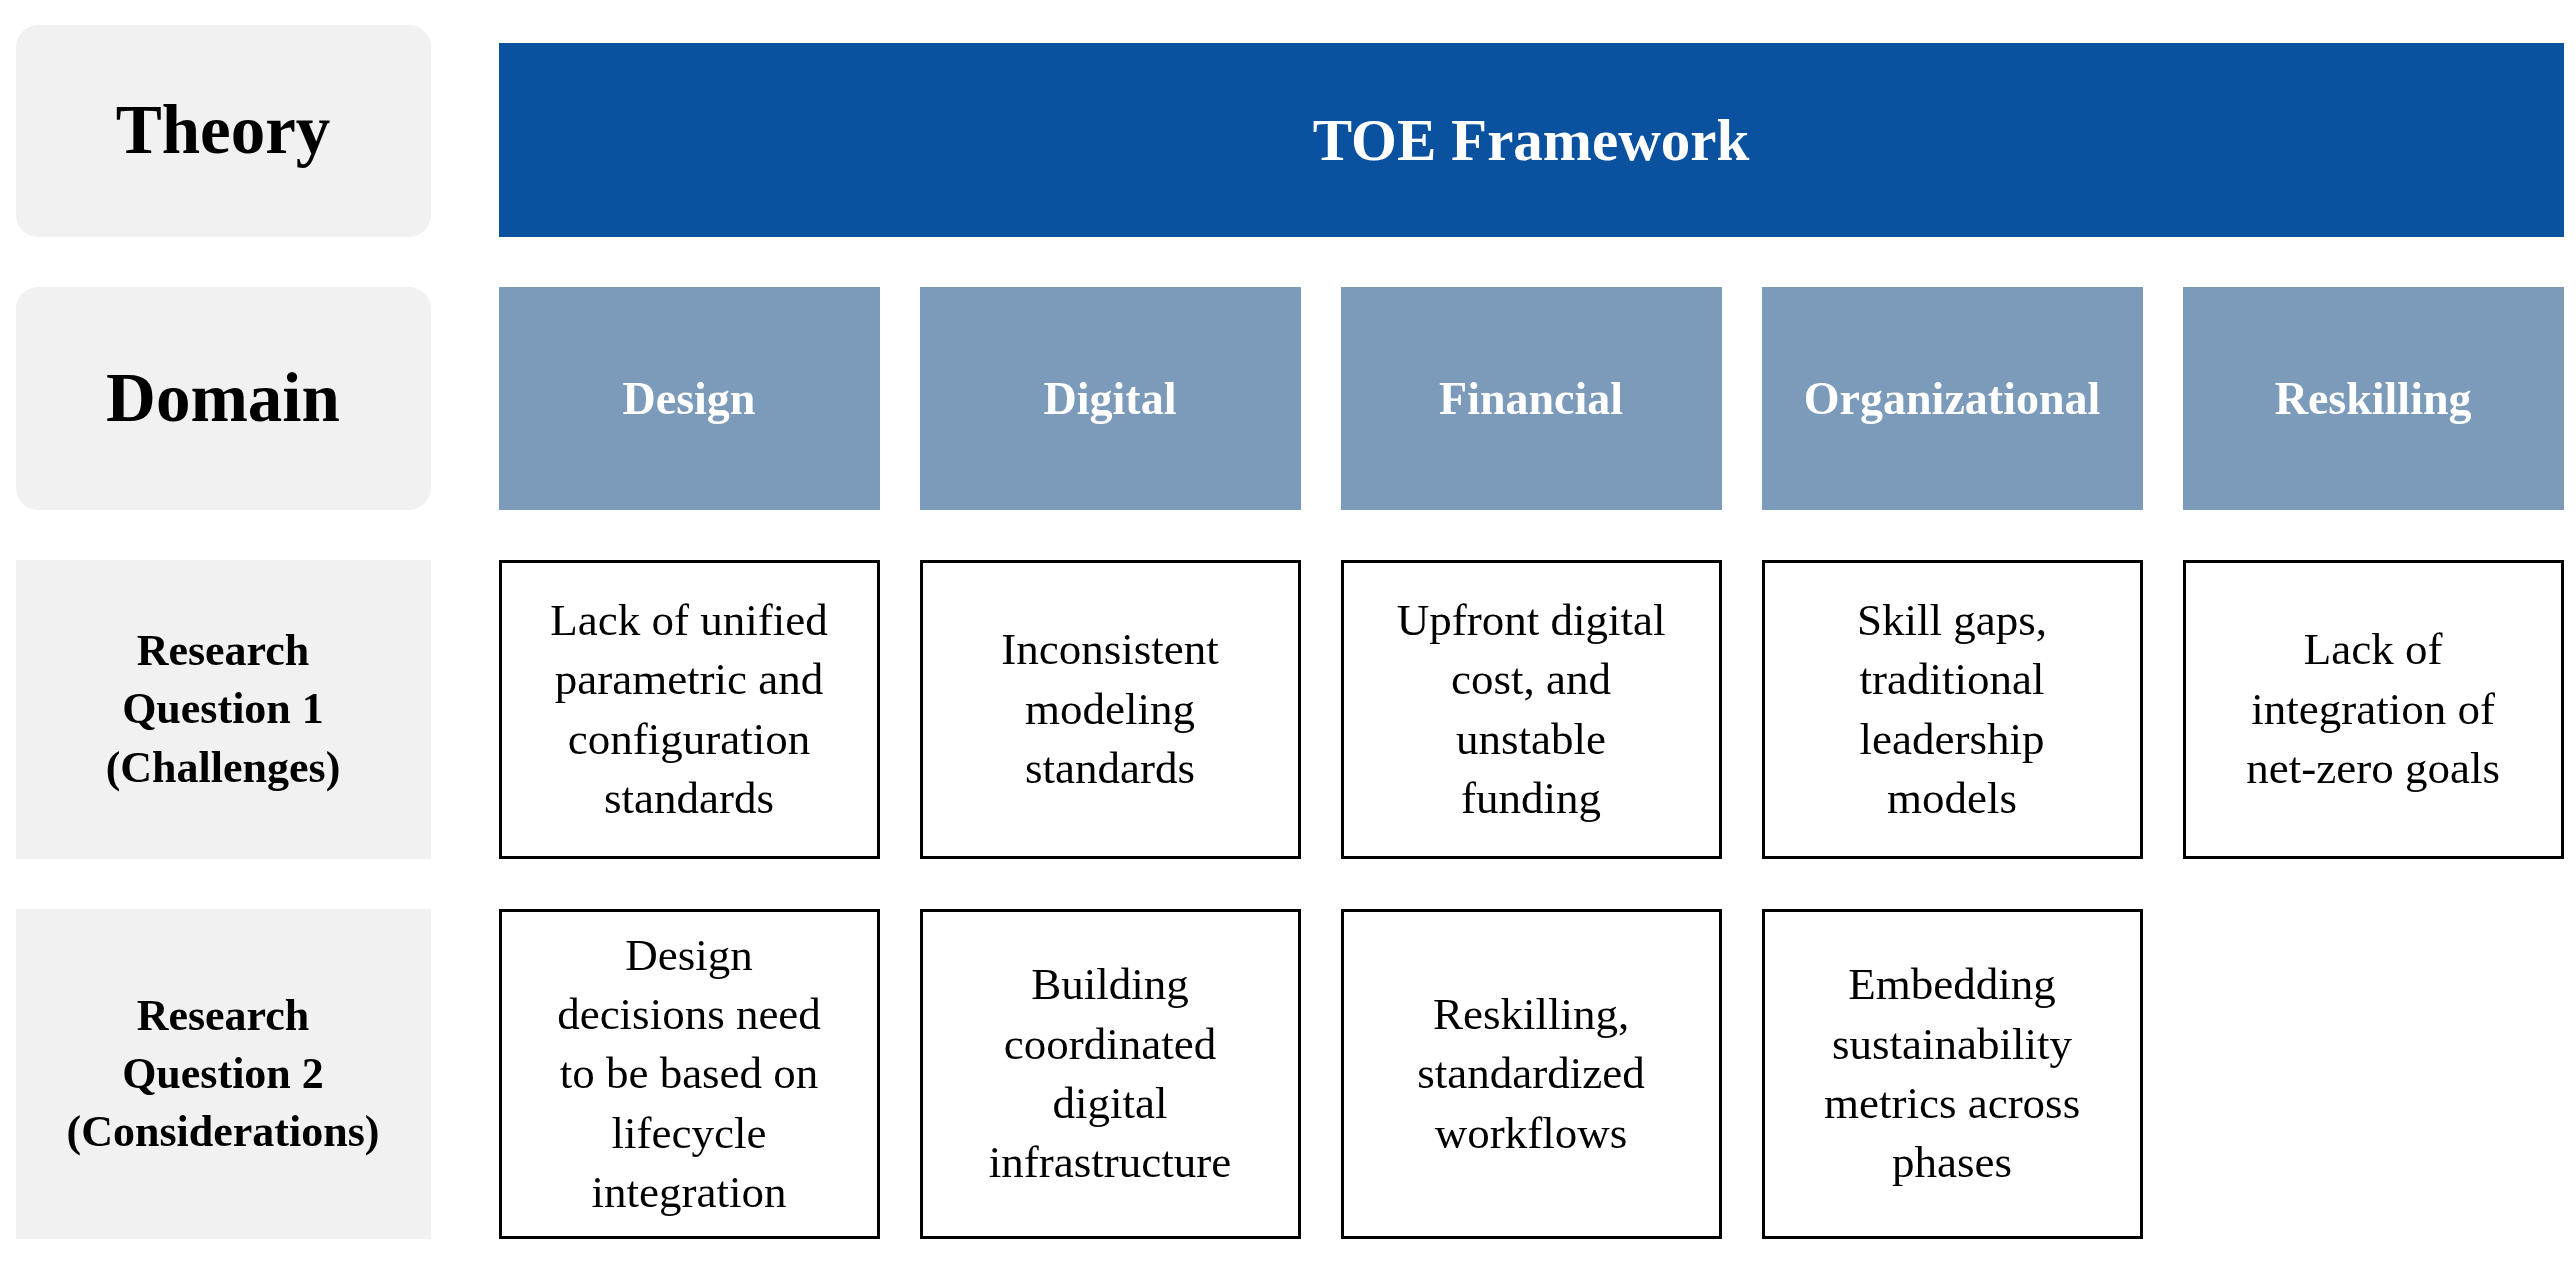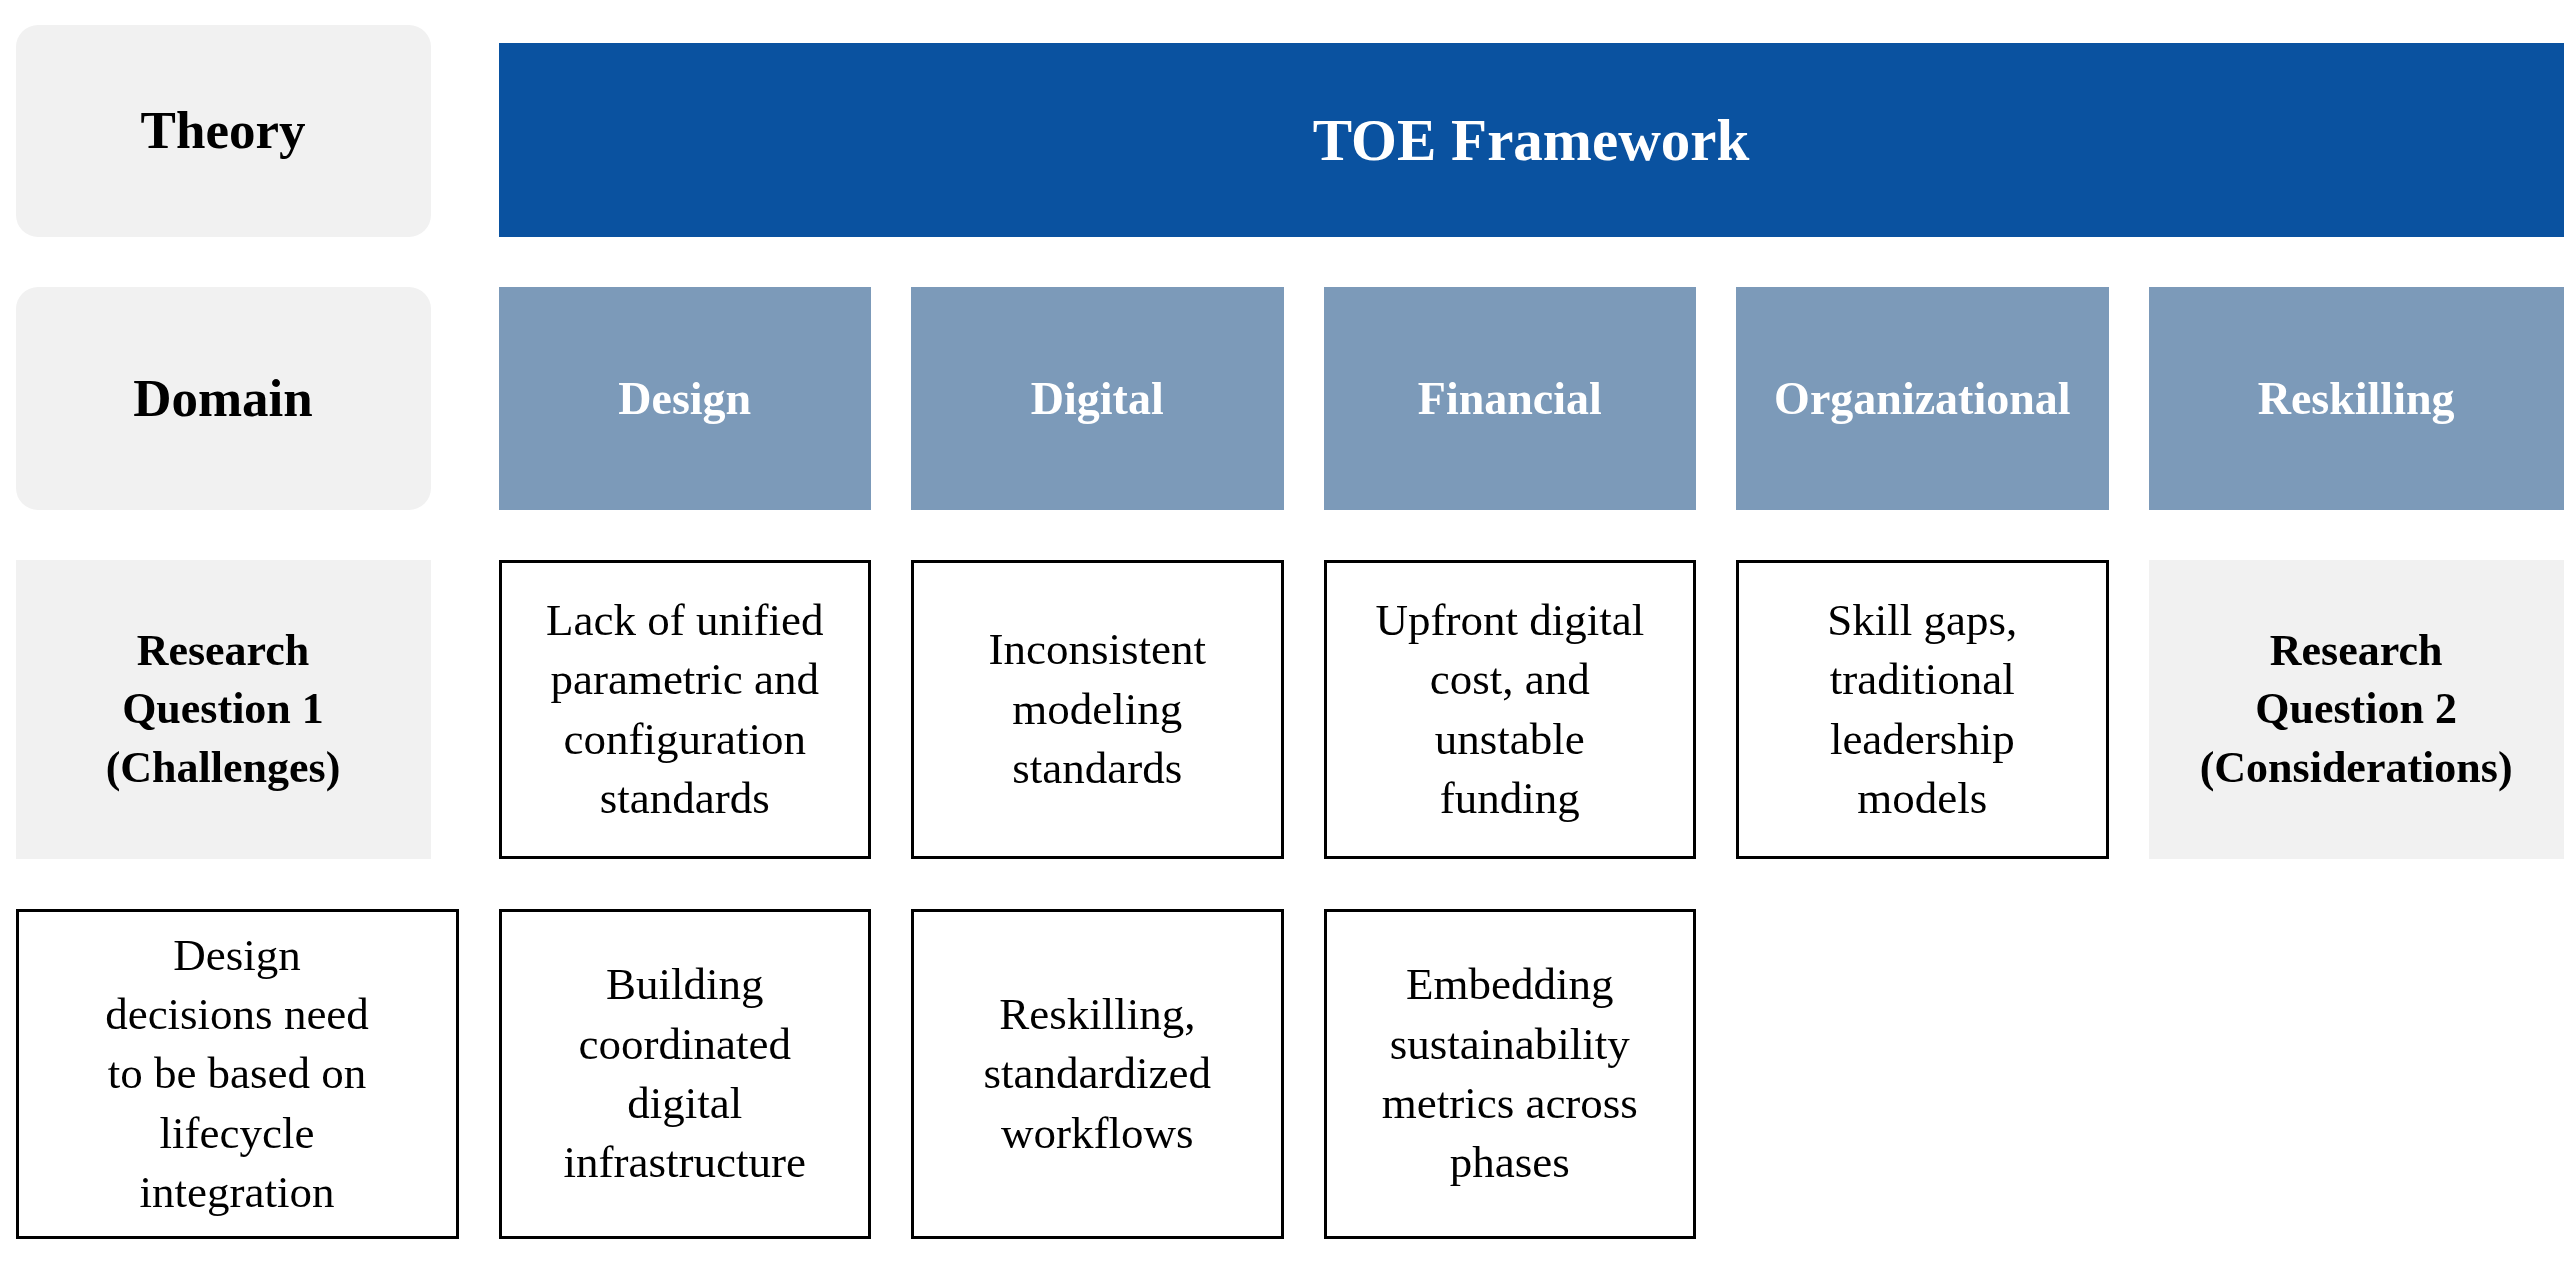--- a/index.html
+++ b/index.html
@@ -38,21 +38,21 @@
   .label-box{
     background:var(--gray);
     width:415px;
     justify-self:start;
     align-self:stretch;
     font-weight:bold;
     font-size:44px;
     line-height:1.32;
   }
   .label-box.single{
-    font-size:53px;
+    font-size:69px;
     border-radius:22px;
   }
   .toe-bar{
     grid-column:2 / span 5;
     background:var(--blue);
     color:#ffffff;
     font-weight:bold;
     font-size:59px;
     margin-top:18px;
   }
@@ -98,20 +98,23 @@
 modeling
 standards</div>
     <div class="cell content-box">Upfront digital
 cost, and
 unstable
 funding</div>
     <div class="cell content-box">Skill gaps,
 traditional
 leadership
 models</div>
+    <div class="cell content-box">Lack of
+integration of
+net-zero goals</div>
 
     <div class="cell label-box">Research
 Question 2
 (Considerations)</div>
     <div class="cell content-box">Design
 decisions need
 to be based on
 lifecycle
 integration</div>
     <div class="cell content-box">Building

